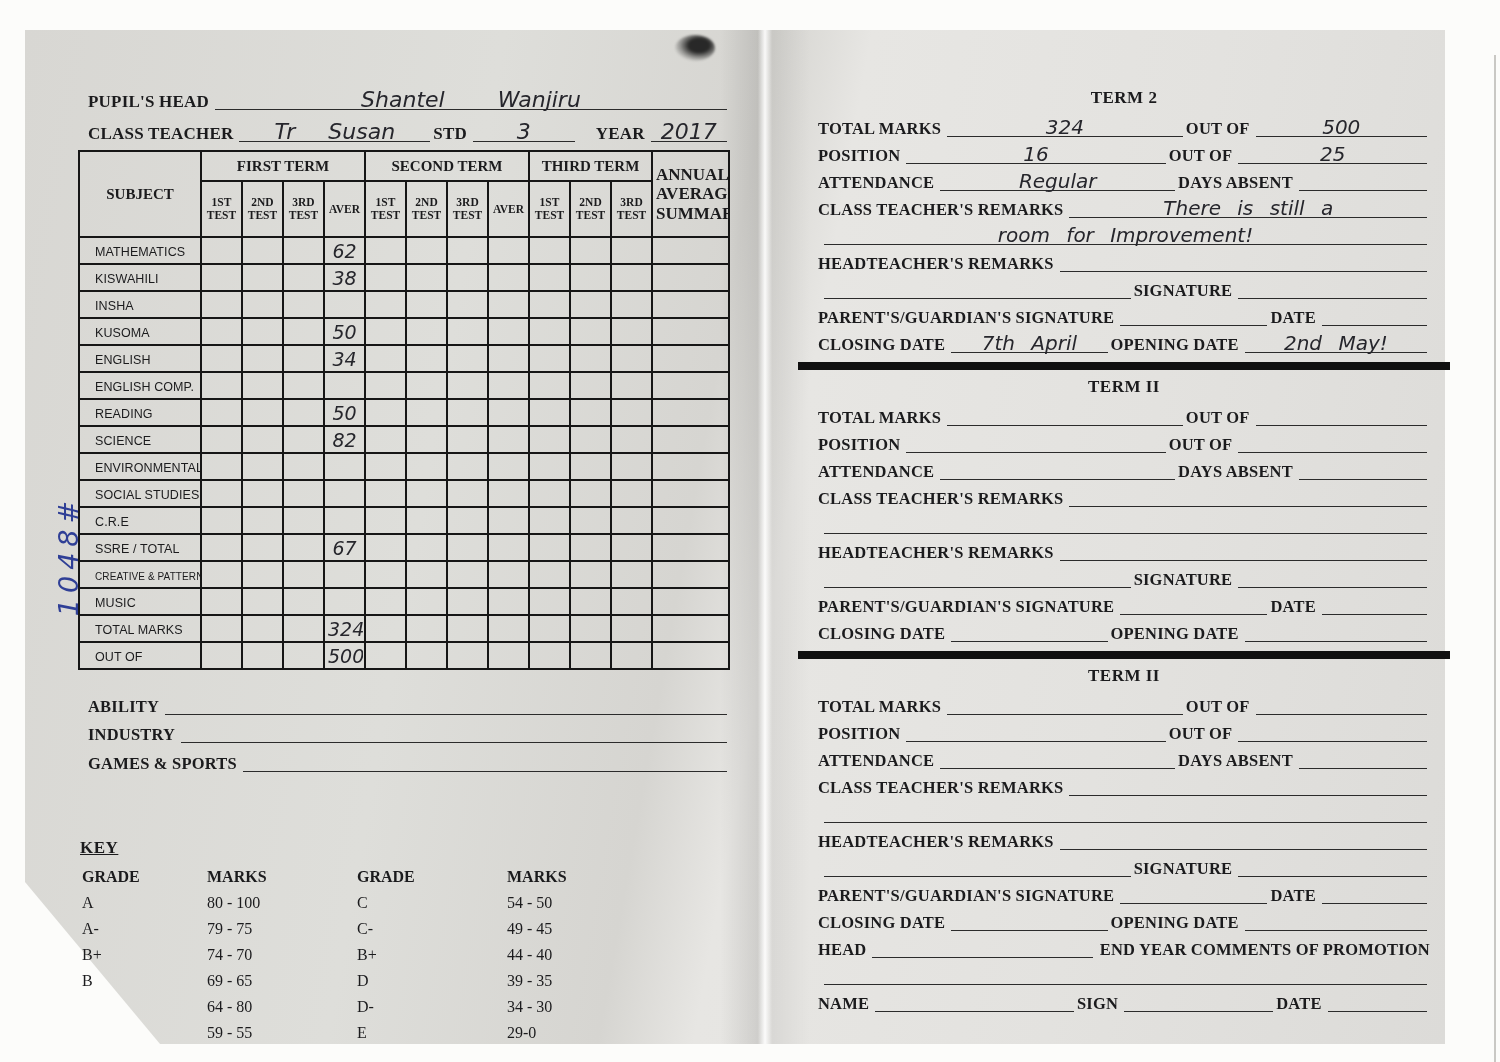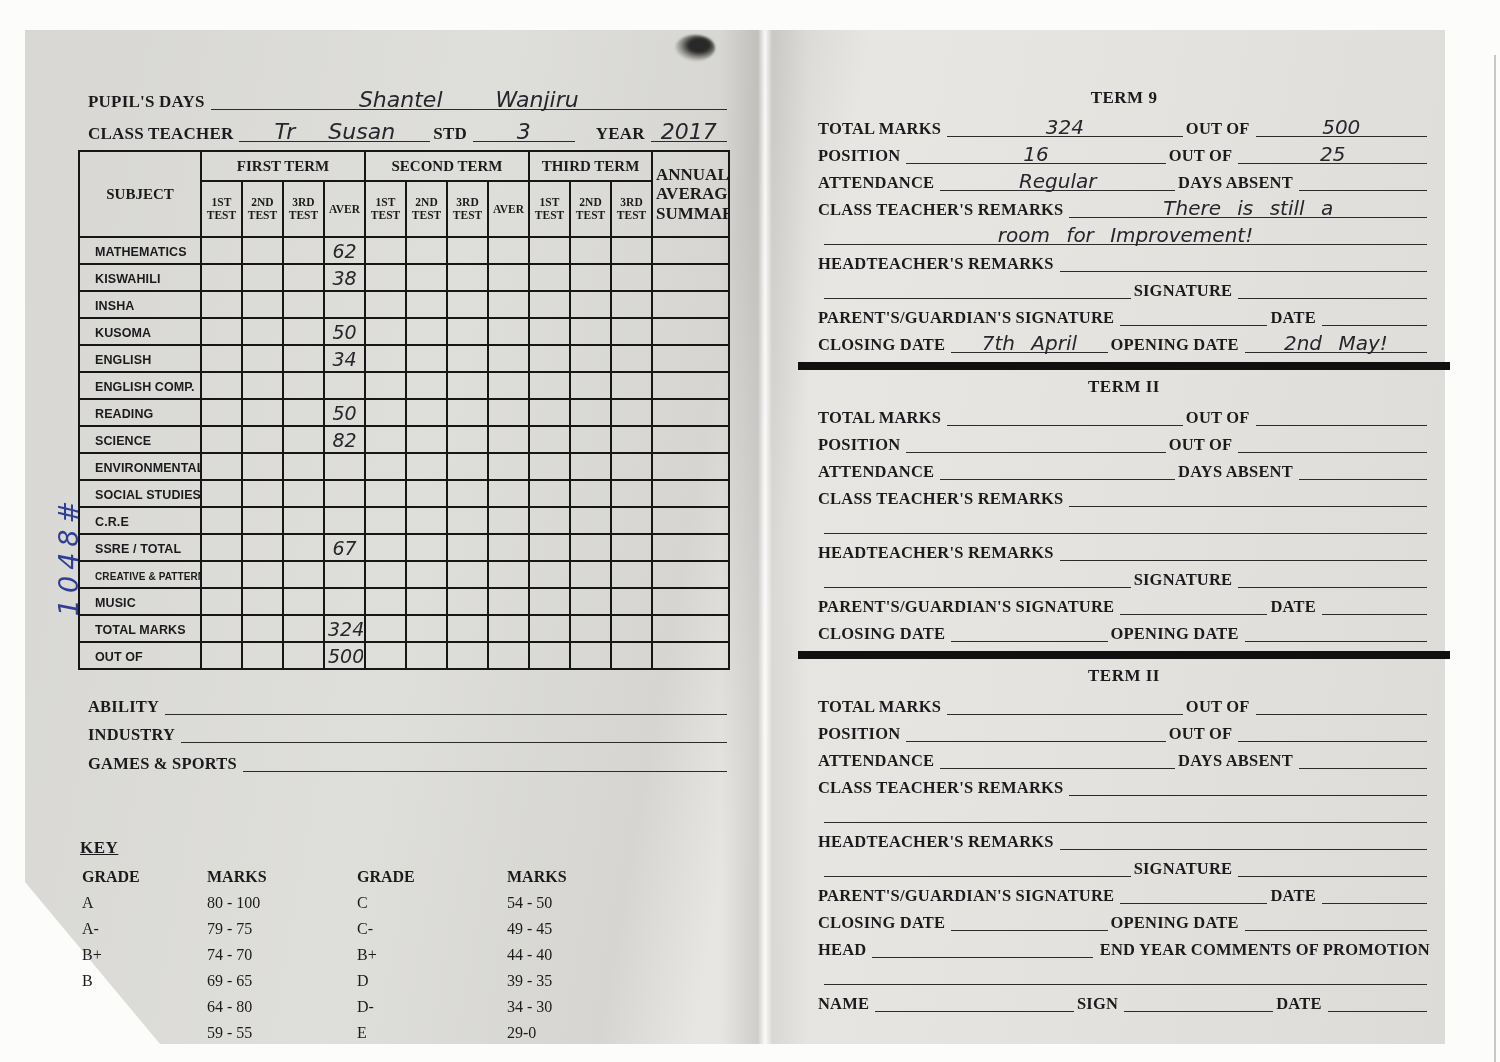--- a/index.html
+++ b/index.html
@@ -29,21 +29,21 @@
   #left-head .fill .hw{font-size:22px;word-spacing:46px;}
   
   #marks-table{position:absolute;left:78px;top:150px;width:650px;border-collapse:collapse;table-layout:fixed;}
   #marks-table th,#marks-table td{border:2px solid #161616;padding:0 3px;overflow:hidden;}
   #marks-table thead th{font-family:"Liberation Serif",serif;text-align:center;}
   .term-h{font-size:15px;font-weight:700;height:28px;}
   .sub-h{font-size:11.5px;font-weight:700;line-height:1.12;height:54px;}
   .subject-h{font-size:15px;font-weight:700;}
   .annual-h{font-size:17px;font-weight:700;line-height:1.15;}
   #marks-table tbody td{height:25px;}
-  .subj{font-family:"Liberation Sans",sans-serif;font-weight:700;font-size:12.5px;letter-spacing:.1px;white-space:nowrap;padding-left:12px;}
+  .subj{font-family:"Liberation Sans",sans-serif;font-weight:400;font-size:12.5px;letter-spacing:.1px;white-space:nowrap;padding-left:12px;}
   .subj.small{font-size:10px;}
   .mark{text-align:center;border-radius:7px;}
   .mark .hw{font-size:19px;}
   
   #conduct{position:absolute;left:88px;top:688px;width:642px;}
   #conduct .frow{height:28.5px;}
   
   #key-title{position:absolute;left:80px;top:838px;font-size:17px;font-weight:700;text-decoration:underline;letter-spacing:.5px;}
   #key-grid{position:absolute;left:82px;top:864px;width:560px;font-size:16px;}
   #key-grid .krow{display:flex;height:26px;align-items:center;}
@@ -68,21 +68,21 @@
 <div id="canvas">
   <div id="paper">
     <div id="fold"></div>
     <div id="blot"></div>
   </div>
 
   <div id="margin-note">1048#</div>
 
   <div id="left-head">
     <div class="frow">
-      <span class="lbl">PUPIL'S DAYS</span>
+      <span class="lbl">PUPIL'S HEAD</span>
       <span class="fill">
         <span class="hw">Shantel Wanjiru</span>
       </span>
     </div>
     <div class="frow">
       <span class="lbl">CLASS TEACHER</span>
       <span class="fill" style="flex:1.5">
         <span class="hw" style="word-spacing:26px">Tr Susan</span>
       </span>
       <span class="lbl">STD</span>
@@ -450,21 +450,21 @@
       <div class="krow">
         <span class="kc kc0"></span>
         <span class="kc kc1">59 - 55</span>
         <span class="kc kc2">E</span>
         <span class="kc kc3">29-0</span>
       </div>
     </div>
 
   <div id="right-page">
       <div>
-        <div class="sec-title">TERM 9</div>
+        <div class="sec-title">TERM 2</div>
         <div class="frow">
           <span class="lbl">TOTAL MARKS</span>
           <span class="fill" style="flex: 2.2 1 0%;">
             <span class="hw">324</span>
           </span>
           <span class="lbl">OUT OF</span>
           <span class="fill" style="flex: 1.6 1 0%;">
             <span class="hw">500</span>
           </span>
         </div>

